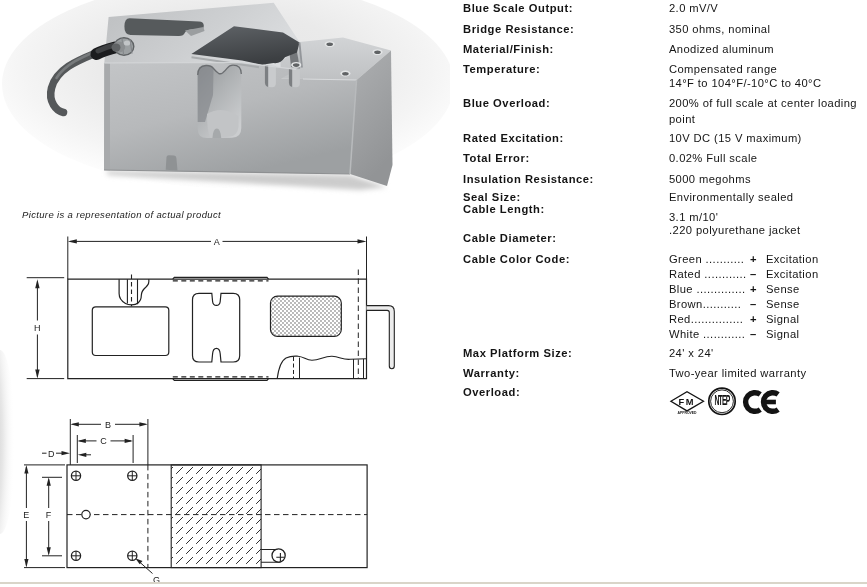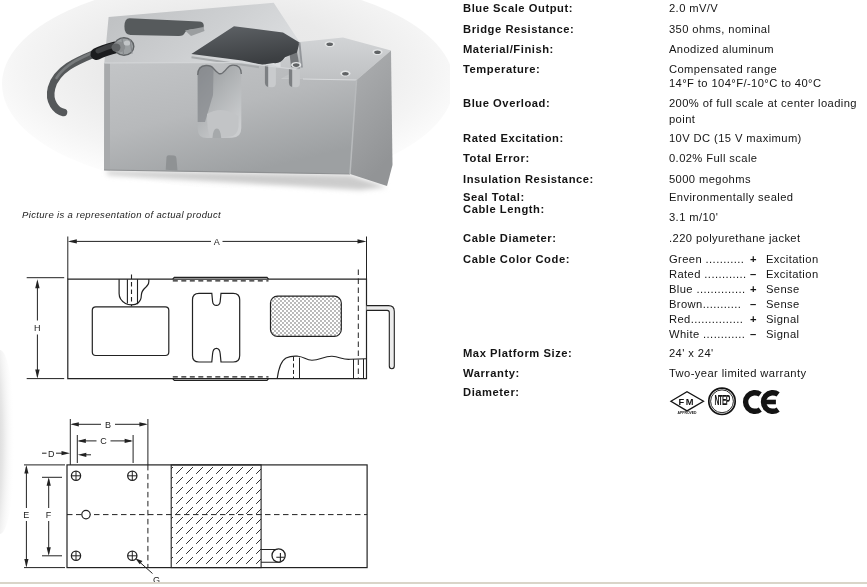--- a/index.html
+++ b/index.html
@@ -166,28 +166,28 @@
 
 <div class="lbl" style="top:132.5px;">Rated Excitation:</div>
 <div class="val" style="top:132.5px;">10V DC (15 V maximum)</div>
 
 <div class="lbl" style="top:152.5px;">Total Error:</div>
 <div class="val" style="top:152.5px;">0.02% Full scale</div>
 
 <div class="lbl" style="top:174px;">Insulation Resistance:</div>
 <div class="val" style="top:174px;">5000 megohms</div>
 
-<div class="lbl" style="top:192px;">Seal Total:</div>
+<div class="lbl" style="top:192px;">Seal Size:</div>
 <div class="val" style="top:192px;">Environmentally sealed</div>
 
 <div class="lbl" style="top:204px;">Cable Length:</div>
 <div class="val" style="top:212px;">3.1 m/10'</div>
 
 <div class="lbl" style="top:233px;">Cable Diameter:</div>
-<div class="val" style="top:233px;text-align:center;">.220 polyurethane jacket</div>
+<div class="val" style="top:225px;text-align:center;">.220 polyurethane jacket</div>
 
 <div class="lbl" style="top:253.5px;">Cable Color Code:</div>
 <div class="val" style="top:253.5px;">Green ...........</div>
 <div class="sgn" style="top:253.5px;">+</div>
 <div class="nm" style="top:253.5px;">Excitation</div>
 <div class="val" style="top:268.5px;">Rated ............</div>
 <div class="sgn" style="top:268.5px;">–</div>
 <div class="nm" style="top:268.5px;">Excitation</div>
 <div class="val" style="top:283.5px;">Blue ..............</div>
 <div class="sgn" style="top:283.5px;">+</div>
@@ -201,21 +201,21 @@
 <div class="val" style="top:328.5px;">White ............</div>
 <div class="sgn" style="top:328.5px;">–</div>
 <div class="nm" style="top:328.5px;">Signal</div>
 
 <div class="lbl" style="top:348px;">Max Platform Size:</div>
 <div class="val" style="top:348px;">24' x 24'</div>
 
 <div class="lbl" style="top:367.5px;">Warranty:</div>
 <div class="val" style="top:367.5px;">Two-year limited warranty</div>
 
-<div class="lbl" style="top:387px;">Diameter:</div>
+<div class="lbl" style="top:387px;">Overload:</div>
 
 <svg class="abs" style="left:660px;top:385px" width="140" height="36" viewBox="0 0 140 36">
 
   <g stroke="#131313" fill="none" stroke-width="1.3">
     <path d="M10.9,16.3 L27,6.7 L43.5,16.3 L27,25.9 Z"></path>
   </g>
   <text x="26.8" y="20.3" font-size="9.3" font-weight="bold" text-anchor="middle" fill="#131313" font-family="Liberation Sans" letter-spacing="1.5">FM</text>
   <text x="27" y="29.2" font-size="3.4" font-weight="bold" text-anchor="middle" fill="#131313" font-family="Liberation Sans">APPROVED</text>
 
   <circle cx="62" cy="16.3" r="13.2" fill="none" stroke="#131313" stroke-width="1.7"></circle>

